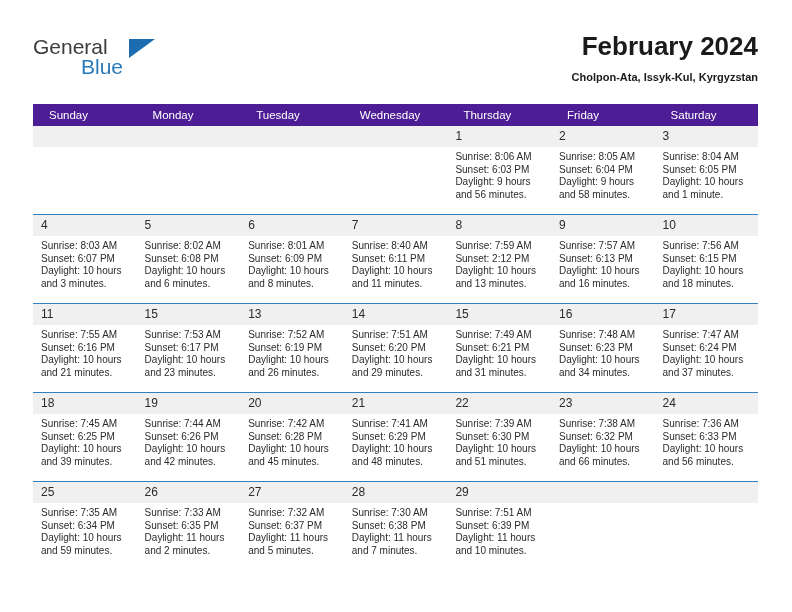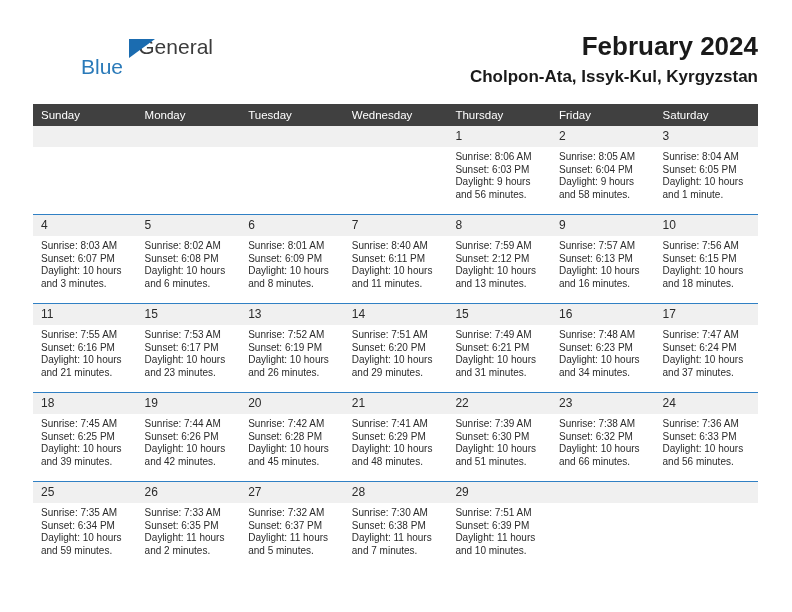--- a/index.html
+++ b/index.html
@@ -38,21 +38,20 @@
     width: 180px;
     height: 52px;
   }
   .logo-general {
     font-size: 21px;
     color: #3c3c3c;
     letter-spacing: 0px;
     line-height: 22px;
     display: block;
     font-family: "Liberation Sans", sans-serif;
-    text-align: right;
   }
   .logo-blue {
     font-size: 21px;
     color: #2a7ab9;
     line-height: 22px;
     display: block;
     margin-left: 48px;
     margin-top: -2px;
     font-family: "Liberation Sans", sans-serif;
   }
@@ -73,43 +72,43 @@
     text-align: right;
     font-weight: bold;
   }
   .cal-title {
     font-size: 26px;
     color: #1a1a1a;
     line-height: 32px;
     white-space: nowrap;
   }
   .cal-subtitle {
-    font-size: 17px;
+    font-size: 11px;
     color: #1a1a1a;
     line-height: 20px;
     margin-top: 5px;
     white-space: nowrap;
   }
 
   
   .calendar {
     position: absolute;
     left: 33px;
     top: 104px;
     width: 725px;
     border-collapse: collapse;
     table-layout: fixed;
   }
   .calendar th {
-    background: #404040;
+    background: #4c1d95;
     color: #ffffff;
     font-size: 11.5px;
     font-weight: normal;
     text-align: left;
-    padding: 5px 0 5px 8px;
+    padding: 5px 0 5px 16px;
     height: 12px;
     border: none;
   }
 
   .weekrow > td {
     vertical-align: top;
     padding: 0;
     border: none;
     border-top: 1.6px solid #3080c4;
     height: 88px;

